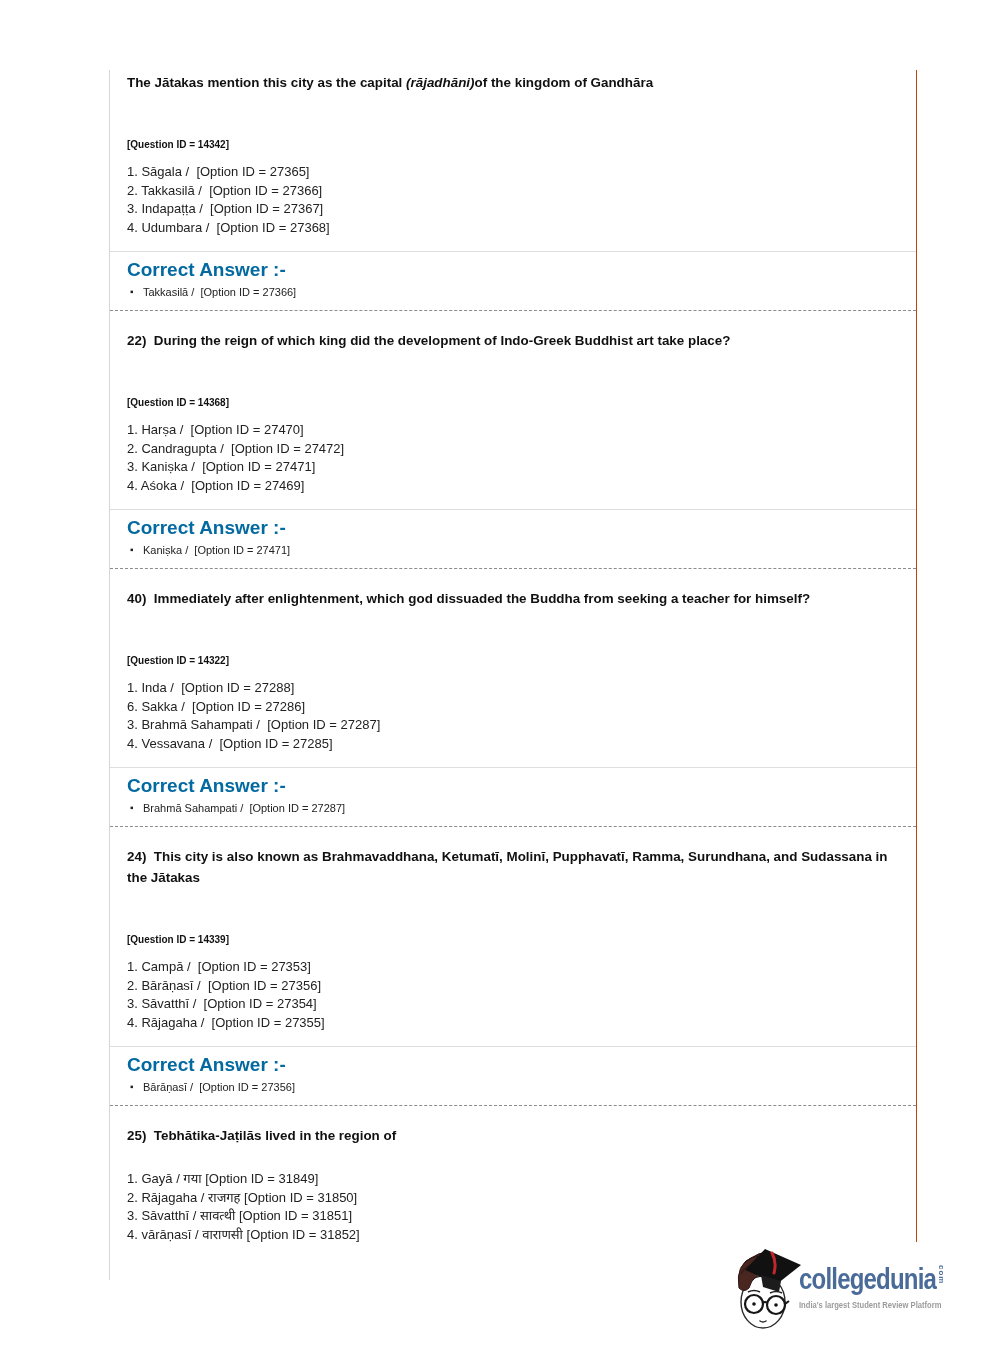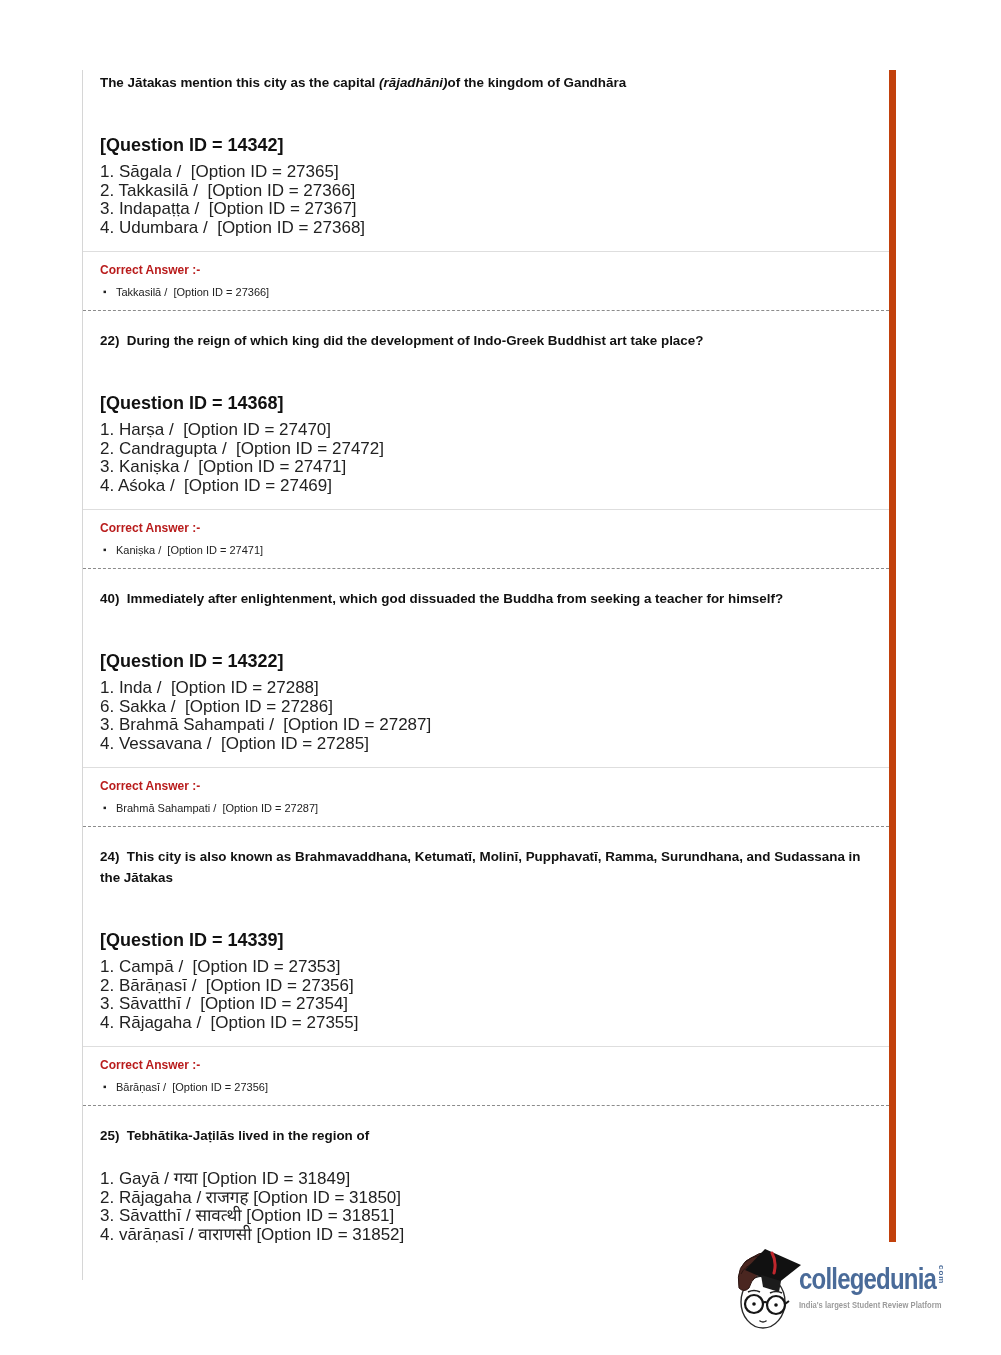--- a/index.html
+++ b/index.html
@@ -8,64 +8,64 @@
     background: #ffffff;
     width: 1001px;
     height: 1355px;
     font-family: "Liberation Sans", "DejaVu Sans", sans-serif;
     color: #1c1c1c;
     position: relative;
     overflow: hidden;
   }
   .content-column {
     position: absolute;
-    left: 82px;
+    left: 109px;
     top: 70px;
     width: 806px;
     border-left: 1px solid #d6d6d6;
-    border-right: 7px solid #c2410c;
+    border-right: 1px solid #c2410c;
     background: #ffffff;
   }
   .qblock { padding: 19px 20px 0 17px; }
   .qblock.first { padding-top: 2px; }
   .q-text {
     margin: 0 0 42px 0;
     font-size: 13.4px;
     font-weight: bold;
     line-height: 21px;
     color: #111111;
     white-space: pre-wrap;
   }
   .qblock.compact .q-text { margin-bottom: 24px; }
   .q-text em { font-style: italic; }
   .q-id {
     margin: 4px 0 8px 0;
-    font-size: 18px;
+    font-size: 10px;
     font-weight: bold;
     line-height: 20px;
     color: #111111;
   }
   .options { margin: 0 0 14px 0; padding: 0; list-style: none; }
   .option-line {
     margin: 0;
-    font-size: 17px;
+    font-size: 13px;
     line-height: 18.5px;
     color: #222222;
     white-space: pre-wrap;
   }
   .answer-block {
     border-top: 1px solid #dedede;
     padding: 8px 20px 9px 17px;
   }
   .ca-heading {
     margin: 0 0 3px 0;
-    font-size: 12px;
+    font-size: 19px;
     font-weight: bold;
     line-height: 20px;
-    color: #b91c1c;
+    color: #0369a1;
   }
   .ca-item {
     margin: 0;
     font-size: 11px;
     line-height: 18px;
     color: #222222;
     position: relative;
     padding-left: 16px;
     white-space: pre-wrap;
   }

